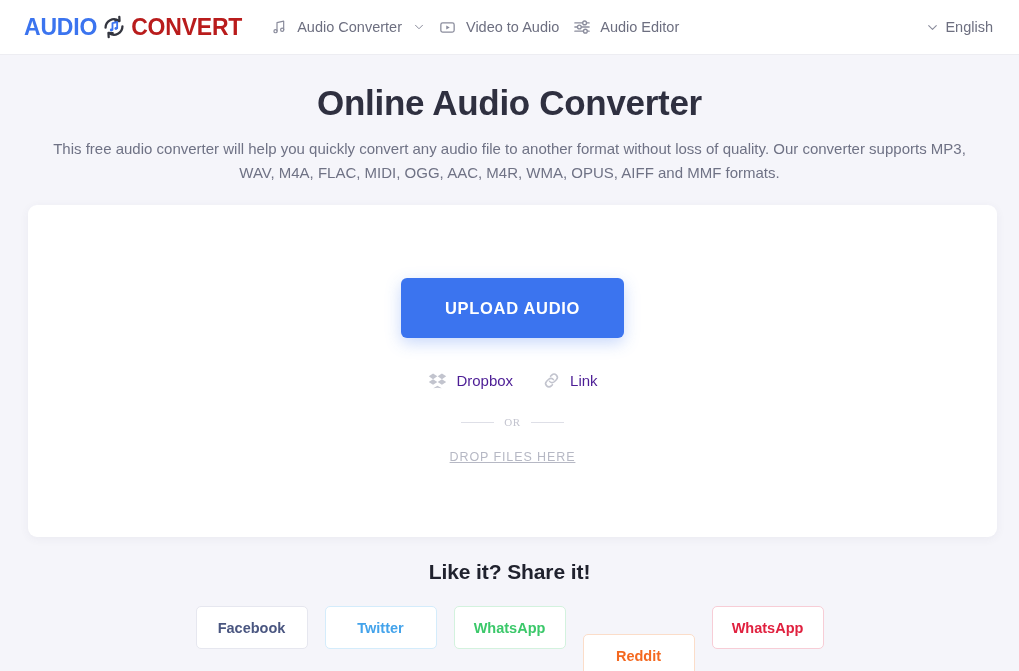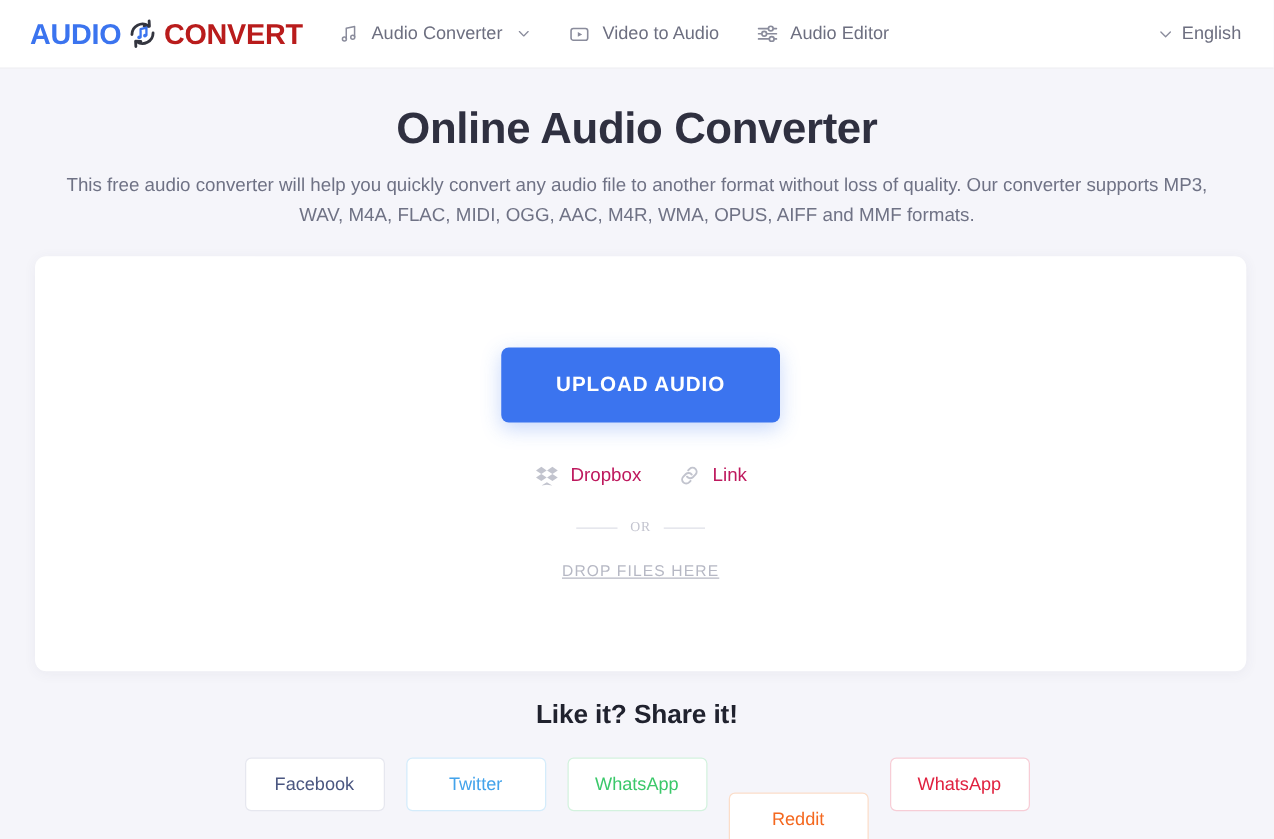--- a/index.html
+++ b/index.html
@@ -45,21 +45,21 @@
     justify-content: center;
     width: 28px;
     height: 28px;
     margin: 0 3px;
   }
 
   .nav {
     display: flex;
     align-items: flex-end;
     margin-left: 28px;
-    gap: 30px;
+    gap: 14px;
   }
   .nav-item {
     display: flex;
     align-items: center;
     gap: 9px;
     color: #6d6f80;
     font-size: 14.5px;
     cursor: pointer;
     white-space: nowrap;
   }
@@ -141,21 +141,21 @@
   .sources {
     display: flex;
     align-items: center;
     gap: 28px;
     margin-top: 32px;
   }
   .source {
     display: flex;
     align-items: center;
     gap: 9px;
-    color: #be185d;
+    color: #4c1d95;
     font-size: 15px;
     cursor: pointer;
   }
   .source-icon {
     display: inline-flex;
     align-items: center;
     justify-content: center;
     width: 20px;
     height: 20px;
   }
@@ -208,21 +208,21 @@
     gap: 17px;
   }
   .share-btn {
     min-width: 112px;
     height: 43px;
     padding: 0 18px;
     background: #ffffff;
     border-radius: 5px;
     font-family: inherit;
     font-size: 14.5px;
-    font-weight: normal;
+    font-weight: bold;
     cursor: pointer;
     display: inline-flex;
     align-items: center;
     justify-content: center;
     border: 1px solid transparent;
   }
   .sb-facebook  { color: #4a5680; border-color: #e6e7ef; }
   .sb-twitter   { color: #43a3eb; border-color: #d4ecfb; }
   .sb-whatsapp  { color: #3bc86a; border-color: #d3f2de; }
   .sb-reddit    { color: #f4681f; border-color: #fbddc9; margin-top: 28px; }

